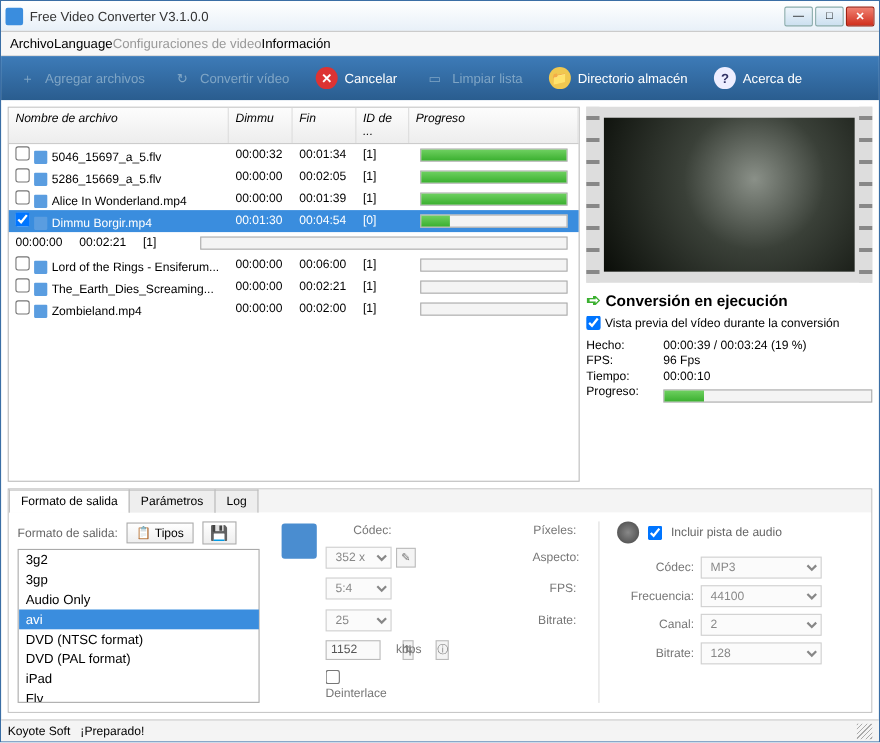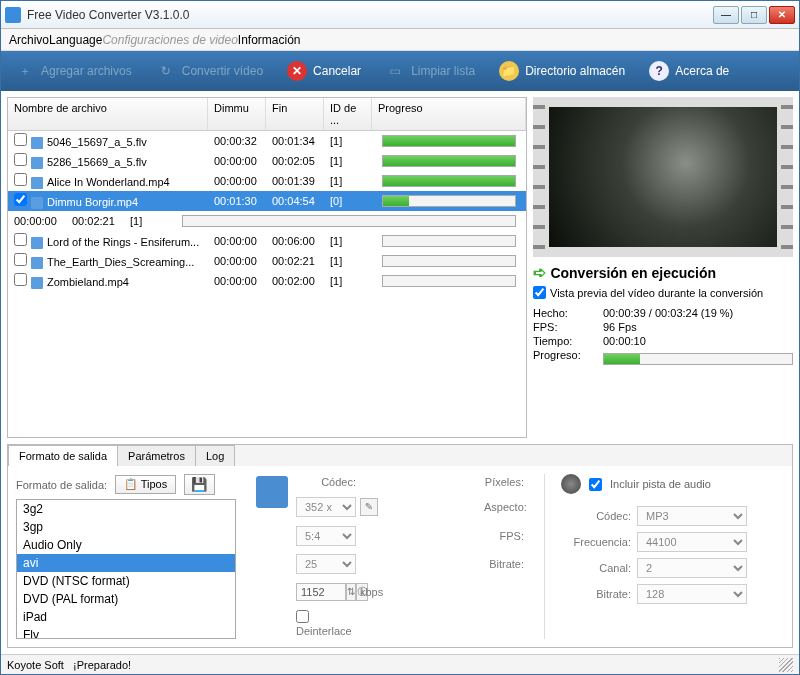--- a/index.html
+++ b/index.html
@@ -6,32 +6,32 @@
 body { font-family: "Segoe UI", Tahoma, sans-serif; font-size: 11px; background: #fff; width: 800px; height: 675px; overflow: hidden; }
 .window { border: 1px solid #3a6ea5; width: 800px; height: 675px; display: flex; flex-direction: column; }
 .titlebar { background: linear-gradient(#fff, #e8f0f8); height: 28px; display: flex; align-items: center; padding: 0 4px; border-bottom: 1px solid #c0c0c0; }
 .titlebar .icon { width: 16px; height: 16px; background: #3a8dde; border-radius: 2px; margin-right: 6px; }
 .titlebar .title { flex: 1; font-size: 12px; color: #333; }
 .winbtns { display: flex; gap: 2px; }
 .winbtn { width: 26px; height: 18px; border: 1px solid #8aa; background: linear-gradient(#eef5fb,#cce0f0); display: flex; align-items: center; justify-content: center; font-size: 10px; border-radius: 2px; cursor: pointer; }
 .winbtn.close { background: linear-gradient(#f08070,#d03020); border-color: #a02010; color: #fff; font-weight: bold; }
 .menubar { height: 22px; display: flex; align-items: center; padding: 0 8px; gap: 0; background: #f7f7f7; border-bottom: 1px solid #ddd; font-size: 12px; }
 .menubar span { cursor: pointer; }
-.menubar .disabled { color: #999; font-style: italic; }
+.menubar .disabled { color: #999; }
 .toolbar { background: linear-gradient(#3d7bb8, #2a5d8f); height: 40px; display: flex; align-items: center; padding: 0 4px; gap: 4px; }
 .tbtn { display: flex; align-items: center; gap: 6px; padding: 6px 10px; color: #cde3f5; font-size: 12px; border-radius: 3px; cursor: pointer; }
 .tbtn .ticon { width: 20px; height: 20px; display: flex; align-items: center; justify-content: center; border-radius: 10px; }
 .tbtn.cancel .ticon { background: #d33; color: #fff; font-weight: bold; }
 .tbtn.dir .ticon { background: #f0c850; }
 .tbtn.about .ticon { background: #eef; color: #336; font-weight: bold; }
 .tbtn.disabled { color: #7fa5c5; }
 .tbtn.cancel, .tbtn.dir, .tbtn.about { color: #fff; }
 .main { flex: 1; display: flex; padding: 6px; gap: 6px; }
 .filelist { flex: 1; border: 1px solid #bbb; display: flex; flex-direction: column; background: #fff; }
-.flhead { display: flex; background: linear-gradient(#fdfdfd,#ededed); border-bottom: 1px solid #ccc; font-size: 11px; }
+.flhead { display: flex; background: linear-gradient(#fdfdfd,#ededed); border-bottom: 1px solid #ccc; font-size: 11px; font-style: italic; }
 .flhead > div { padding: 4px 6px; border-right: 1px solid #ddd; }
 .col-name { width: 200px; }
 .col-start { width: 58px; }
 .col-end { width: 58px; }
 .col-id { width: 48px; }
 .col-prog { flex: 1; }
 .flrow { display: flex; align-items: center; font-size: 11px; height: 20px; }
 .flrow.sel { background: #3a8dde; color: #fff; }
 .flrow > div { padding: 2px 6px; overflow: hidden; white-space: nowrap; }
 .flrow input[type=checkbox] { margin-right: 4px; }
@@ -285,21 +285,21 @@
           <label>Píxeles:</label>
             <select disabled=""><option>352 x 288</option></select>
             <span class="minibtn">✎</span>
           <label>Aspecto:</label>
             <select disabled=""><option>5:4</option></select>
             <span></span>
           <label>FPS:</label>
             <select disabled=""><option>25</option></select>
             <span></span>
           <label>Bitrate:</label>
-          <div style="display:flex;gap:0">
+          <div style="display:flex;gap:20px">
               <input disabled="" style="width: 50px;" value="1152">
               <span class="minibtn">⇅</span>
               <span class="minibtn">ⓘ</span>
             </div>
           <span>kbps</span>
           <span></span>
             <label style="text-align:left"><input type="checkbox" style=""> <span>Deinterlace</span></label>
             <span></span>
         </div>
       </div>

